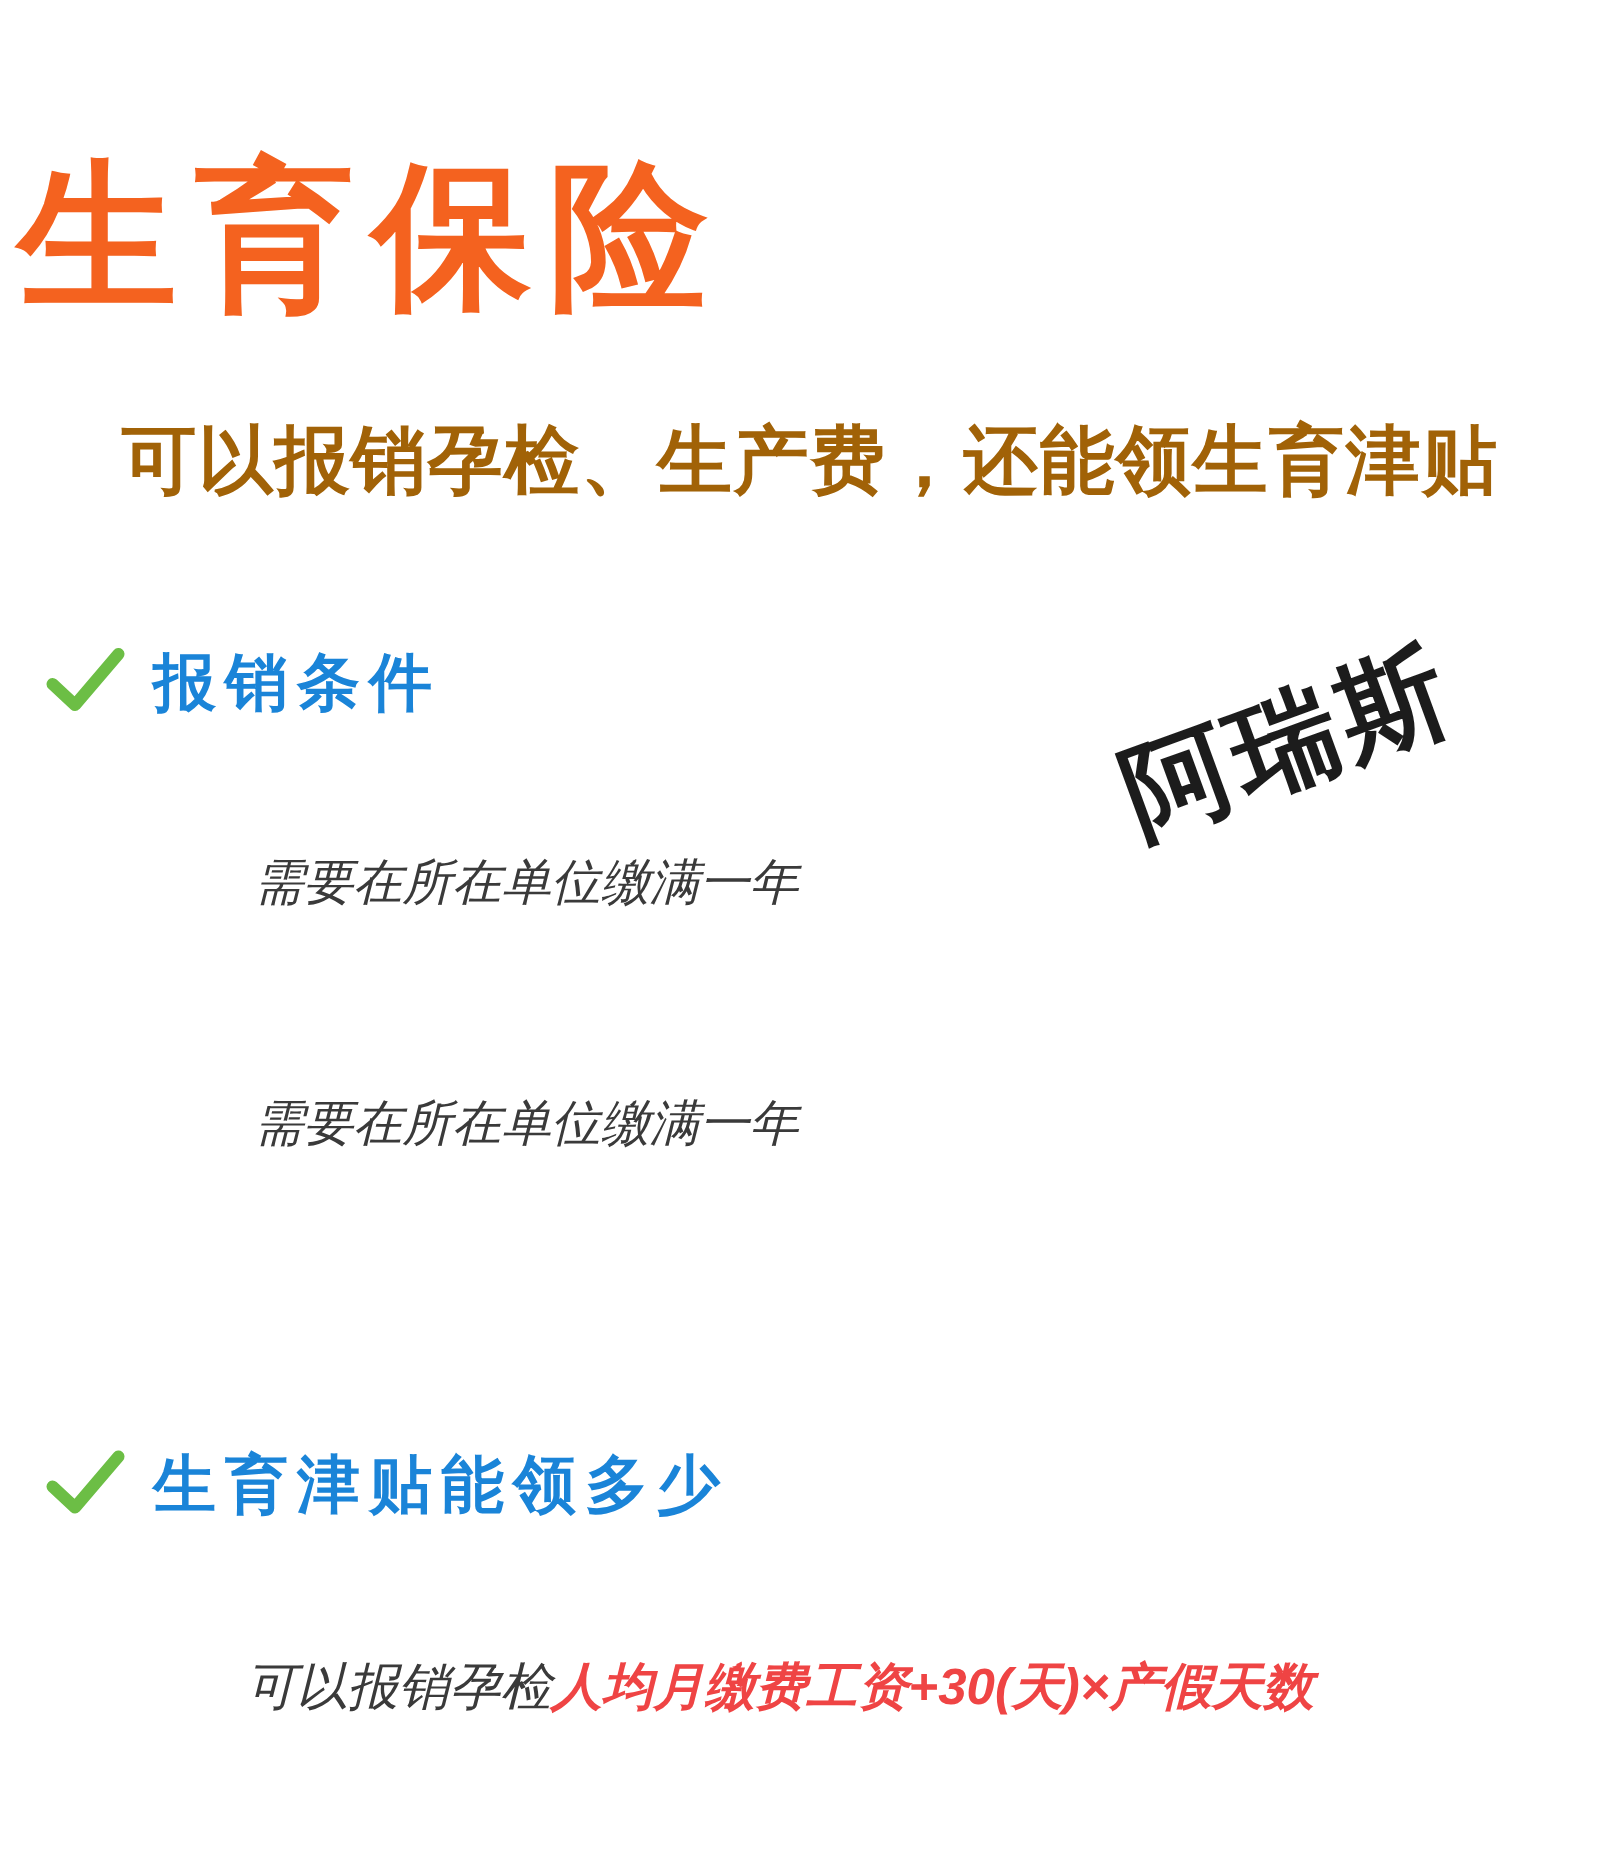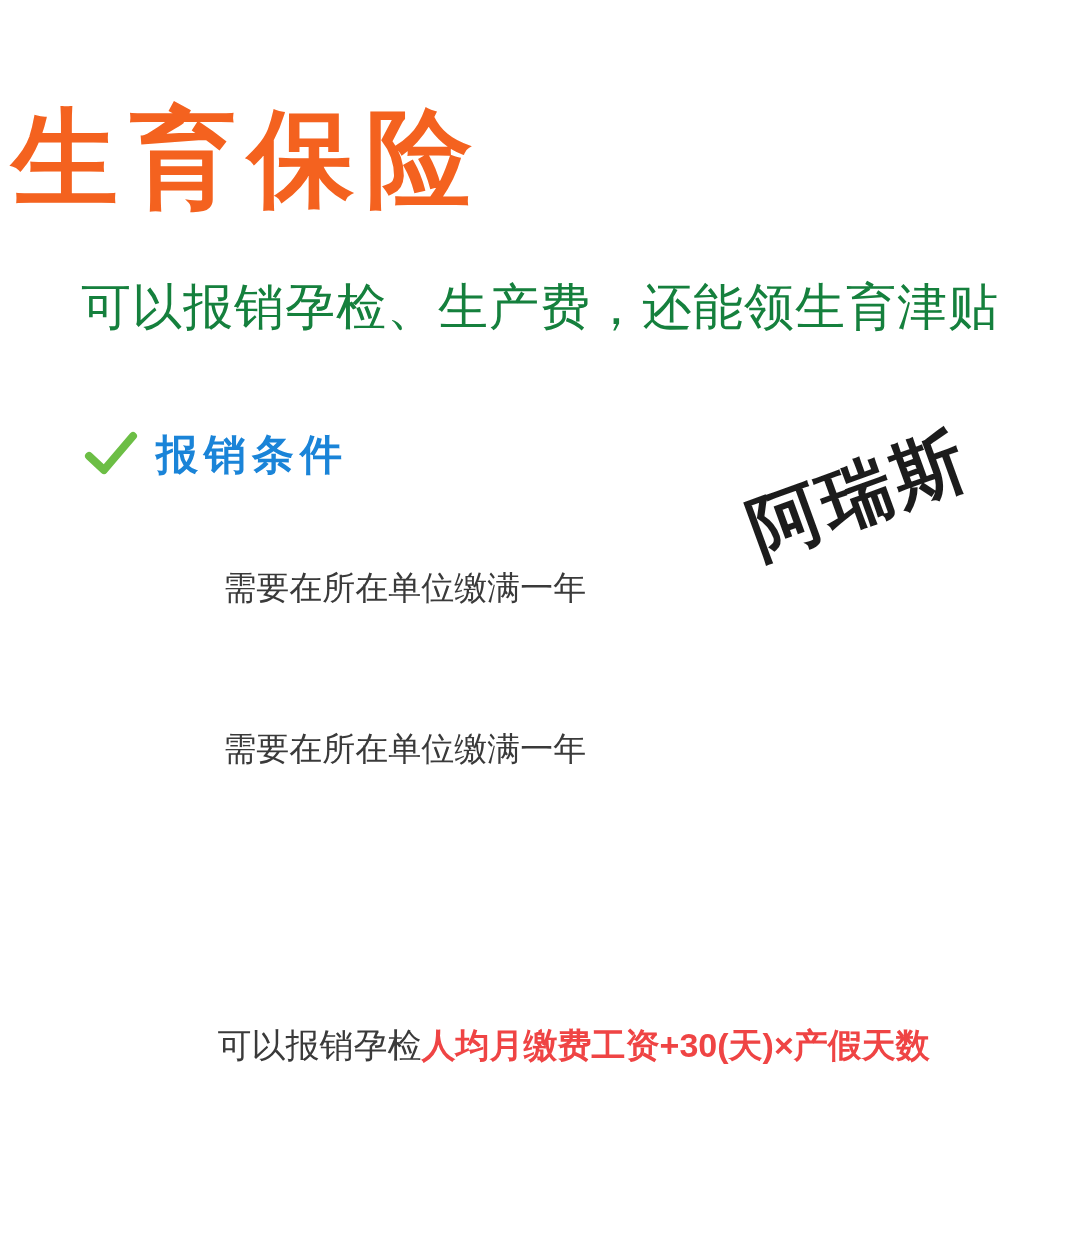--- a/index.html
+++ b/index.html
@@ -30,32 +30,31 @@
     font-size: 106px;
     font-weight: 700;
     letter-spacing: 12px;
     line-height: 1;
     padding-top: 34px;
     text-indent: 12px;
   }
 
   .subtitle {
     text-align: center;
-    color: #15803d;
+    color: #a16207;
     font-size: 50px;
-    font-weight: 400;
+    font-weight: 700;
     line-height: 1;
     letter-spacing: 1px;
   }
 
   
   .section {
     position: relative;
-    padding-left: 46px;
-    margin-left: 38px;
+    padding-left: 30px;
   }
 
   .sec-head {
     display: flex;
     align-items: center;
     gap: 18px;
   }
 
   .check {
     width: 54px;
@@ -71,20 +70,21 @@
     letter-spacing: 6px;
     line-height: 1;
   }
 
   .body-lines {
     color: #3a3a3a;
     font-size: 33px;
     line-height: 1.62;
     margin-top: 26px;
     padding-left: 66px;
+    font-style: italic;
   }
 
   .line {
     white-space: pre-wrap;
   }
 
   .hl {
     color: #ef4444;
     font-weight: 700;
   }
@@ -129,20 +129,26 @@
       <div class="line">
         <span>需要在所在单位缴满一年</span>
       </div>
       <div class="line">
         <span>需要在所在单位缴满一年</span>
       </div>
     </div>
   </div>
 
   <div class="section" id="section-allowance">
+    <div class="sec-head">
+      <svg class="check" viewBox="0 0 54 54">
+        <path d="M5 28 L20 42 L49 8" fill="none" stroke="#6cbe45" stroke-width="8" stroke-linecap="round" stroke-linejoin="round"></path>
+      </svg>
+      <div class="sec-title">生育津贴能领多少</div>
+    </div>
     <div class="body-lines">
       <div class="line">
         <span>可以报销孕检</span><span class="hl">人均月缴费工资+30(天)×产假天数</span>
       </div>
       <div class="line">
         
       </div>
     </div>
   </div>
 

